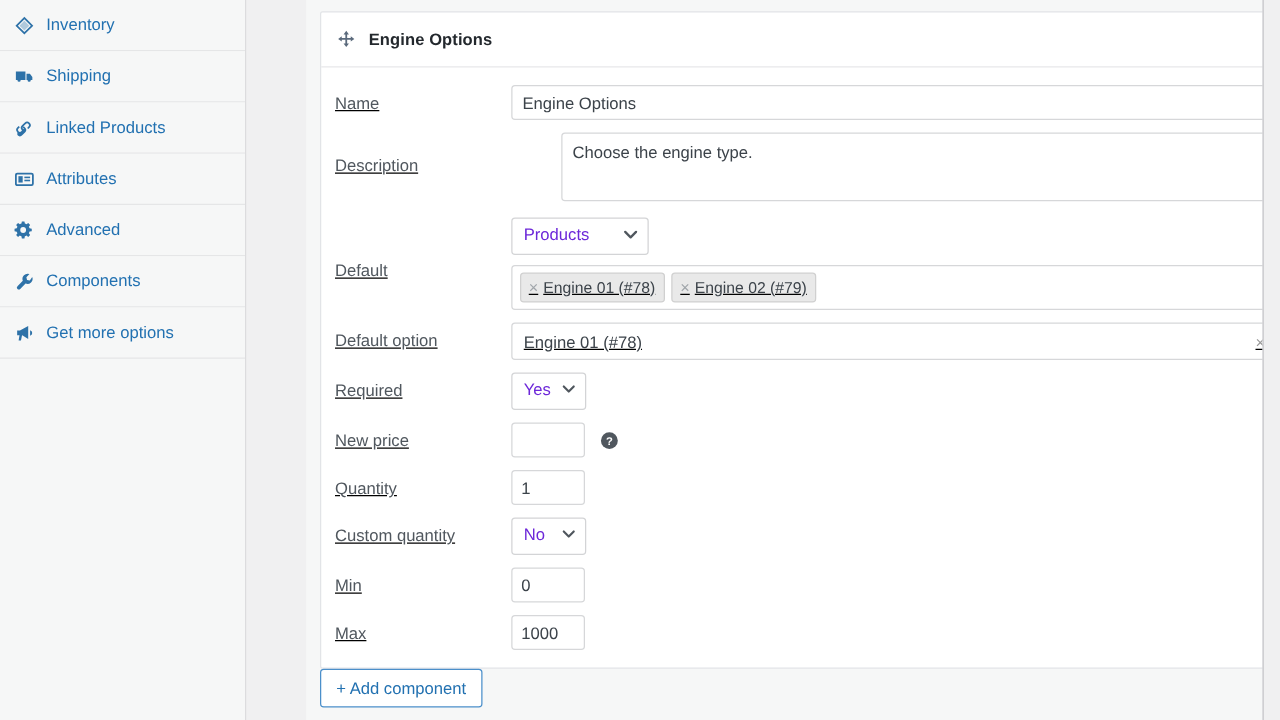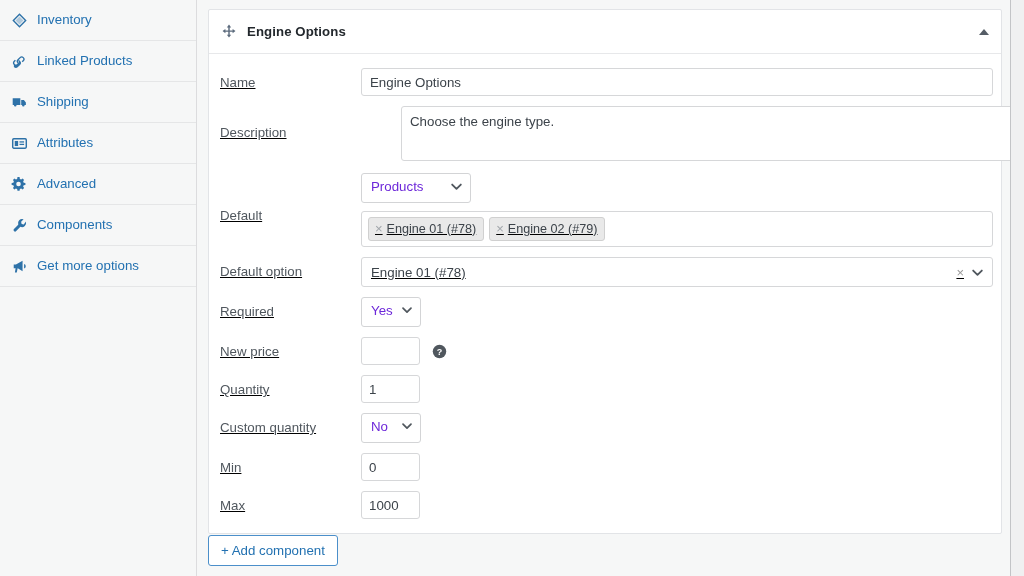--- a/index.html
+++ b/index.html
@@ -3,21 +3,21 @@
 <meta charset="utf-8">
 <style>
   * { box-sizing: border-box; }
   html, body {
     margin: 0; padding: 0;
     width: 1024px; height: 576px;
     overflow: hidden;
     font-family: "Liberation Sans", sans-serif;
     background: #f0f0f1;
   }
-  .screen { position: relative; width: 1024px; height: 576px; display: flex; }
+  .screen { position: relative; width: 1024px; height: 576px; display: flex; gap: 48px; }
 
   
   .sidebar {
     width: 197px;
     height: 576px;
     background: #f6f7f7;
     border-right: 1px solid #dcdcde;
     flex: 0 0 197px;
   }
   .side-item {
@@ -267,34 +267,34 @@
         <svg width="17" height="17" viewBox="0 0 20 20">
             <path fill="#2e72a8" d="M10 1.6 18.4 10 10 18.4 1.6 10 10 1.6zm0 2.3L3.9 10l6.1 6.1 6.1-6.1L10 3.9z"></path>
             <path fill="#2e72a8" d="M10 5.4 14.6 10 10 14.6 5.4 10 10 5.4z" opacity=".35"></path>
           </svg>
       </span>
       <span class="side-label">Inventory</span>
     </div>
 
     <div class="side-item">
       <span class="side-icon">
+        <svg width="17" height="17" viewBox="0 0 20 20">
+            <path fill="#2e72a8" d="M2 5h9v8H2V5zm10 2h3.2l2.3 3v3H12V7zM5 14.6a1.5 1.5 0 1 1 0-3 1.5 1.5 0 0 1 0 3zm9.5 0a1.5 1.5 0 1 1 0-3 1.5 1.5 0 0 1 0 3z"></path>
+          </svg>
+      </span>
+      <span class="side-label">Shipping</span>
+    </div>
+
+    <div class="side-item">
+      <span class="side-icon">
         <svg width="16" height="16" viewBox="0 0 20 20">
             <path fill="#2e72a8" d="M8.2 12.9a3.6 3.6 0 0 1 0-5.1l2.6-2.6a3.6 3.6 0 1 1 5.1 5.1l-1.3 1.3-1.2-1.2 1.3-1.3a1.9 1.9 0 0 0-2.7-2.7l-2.6 2.6a1.9 1.9 0 0 0 0 2.7l-1.2 1.2zm-4.6 2a3.6 3.6 0 0 1 0-5.1l1.3-1.3 1.2 1.2-1.3 1.3a1.9 1.9 0 0 0 2.7 2.7l2.6-2.6-1.2-1.2 1.2-1.2 1.2 1.2a3.6 3.6 0 0 1 0 5.1l-2.6 2.6a3.6 3.6 0 0 1-5.1 0z"></path>
           </svg>
       </span>
       <span class="side-label">Linked Products</span>
-    </div>
-
-    <div class="side-item">
-      <span class="side-icon">
-        <svg width="17" height="17" viewBox="0 0 20 20">
-            <path fill="#2e72a8" d="M2 5h9v8H2V5zm10 2h3.2l2.3 3v3H12V7zM5 14.6a1.5 1.5 0 1 1 0-3 1.5 1.5 0 0 1 0 3zm9.5 0a1.5 1.5 0 1 1 0-3 1.5 1.5 0 0 1 0 3z"></path>
-          </svg>
-      </span>
-      <span class="side-label">Shipping</span>
     </div>
 
     <div class="side-item">
       <span class="side-icon">
         <svg width="17" height="17" viewBox="0 0 20 20">
             <rect x="2" y="4.5" width="16" height="11" rx="1.3" fill="none" stroke="#2e72a8" stroke-width="1.7"></rect>
             <rect x="4.4" y="7" width="4" height="6" fill="#2e72a8"></rect>
             <rect x="10" y="7.4" width="5.4" height="1.5" fill="#2e72a8"></rect>
             <rect x="10" y="10.3" width="5.4" height="1.5" fill="#2e72a8"></rect>
           </svg>

